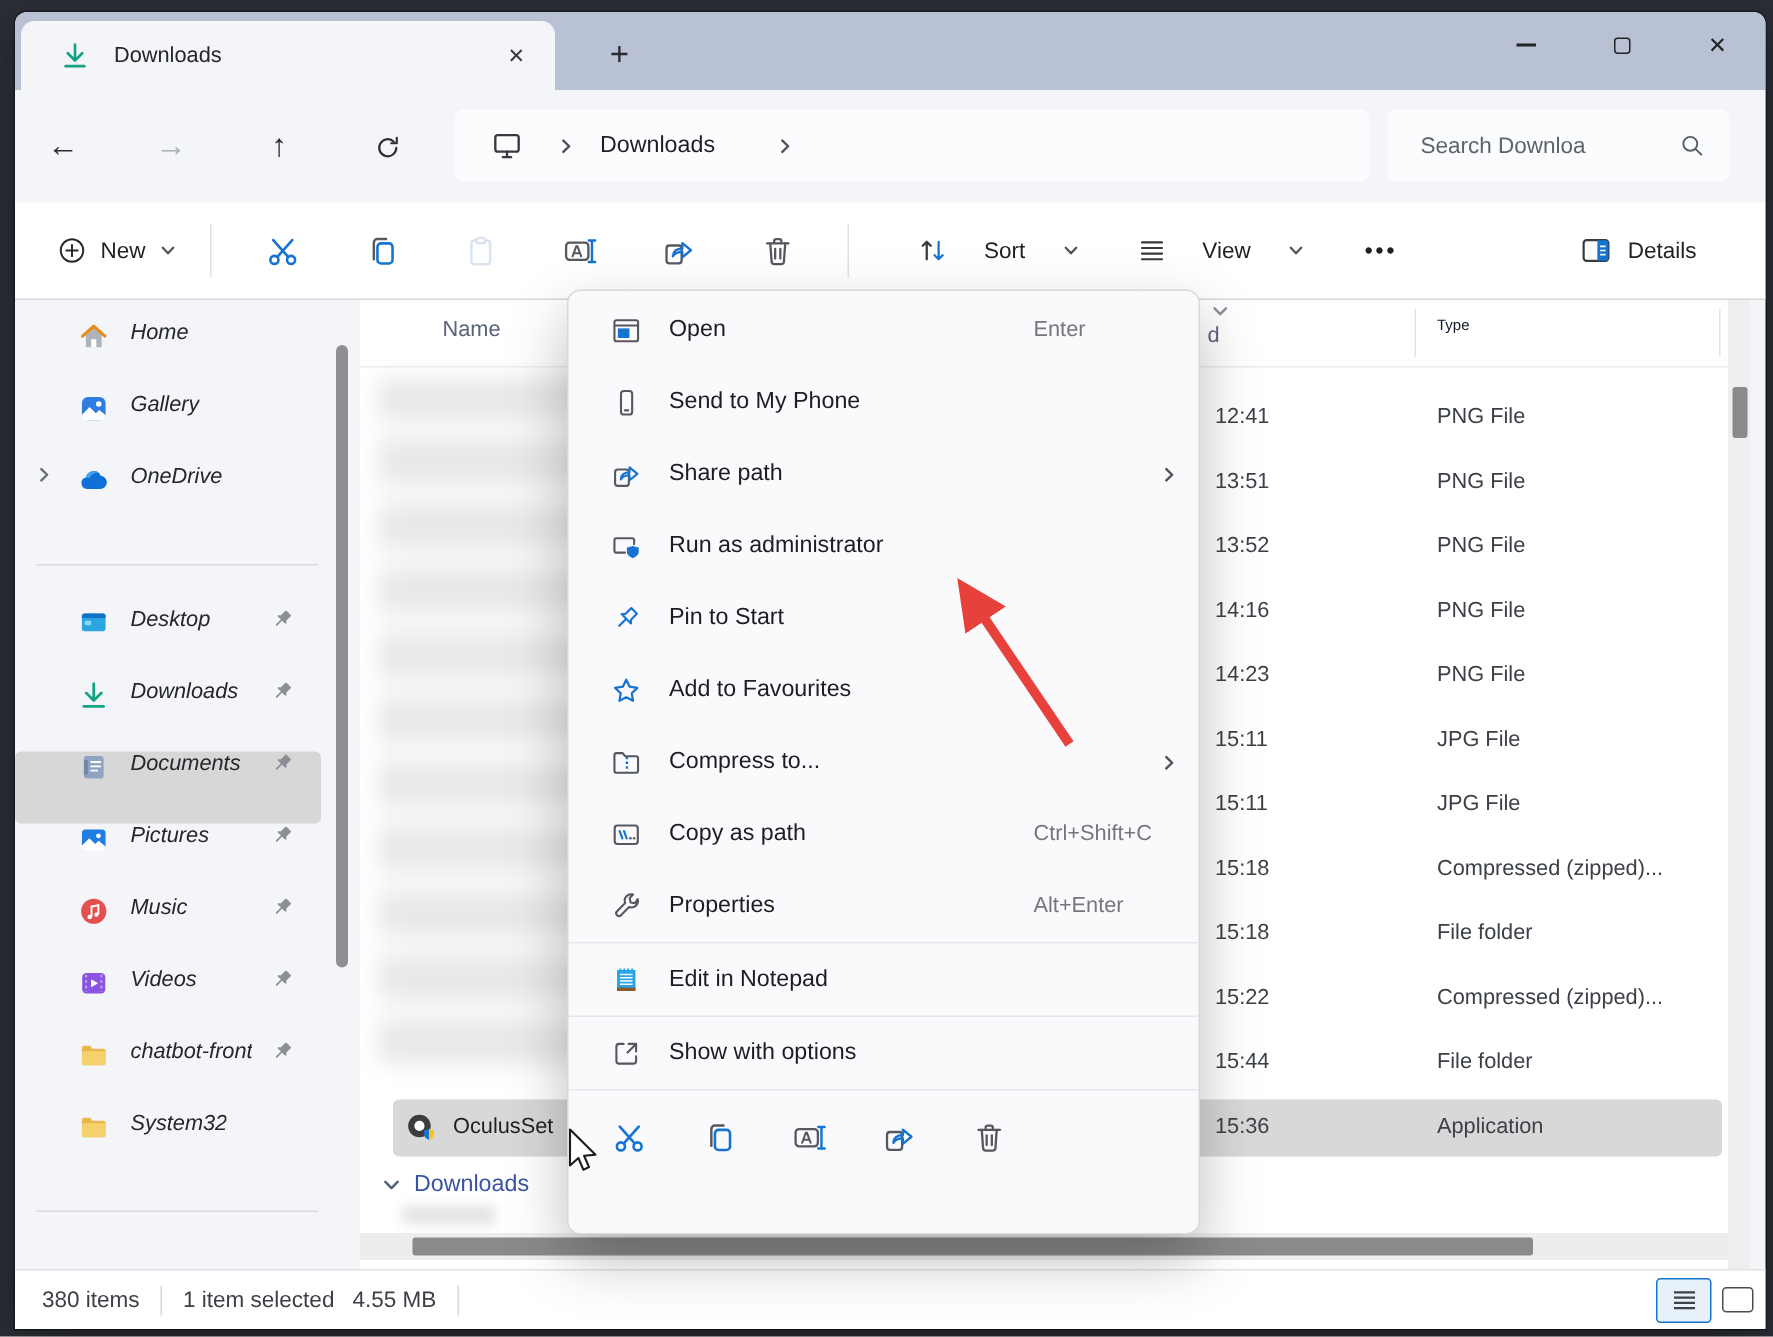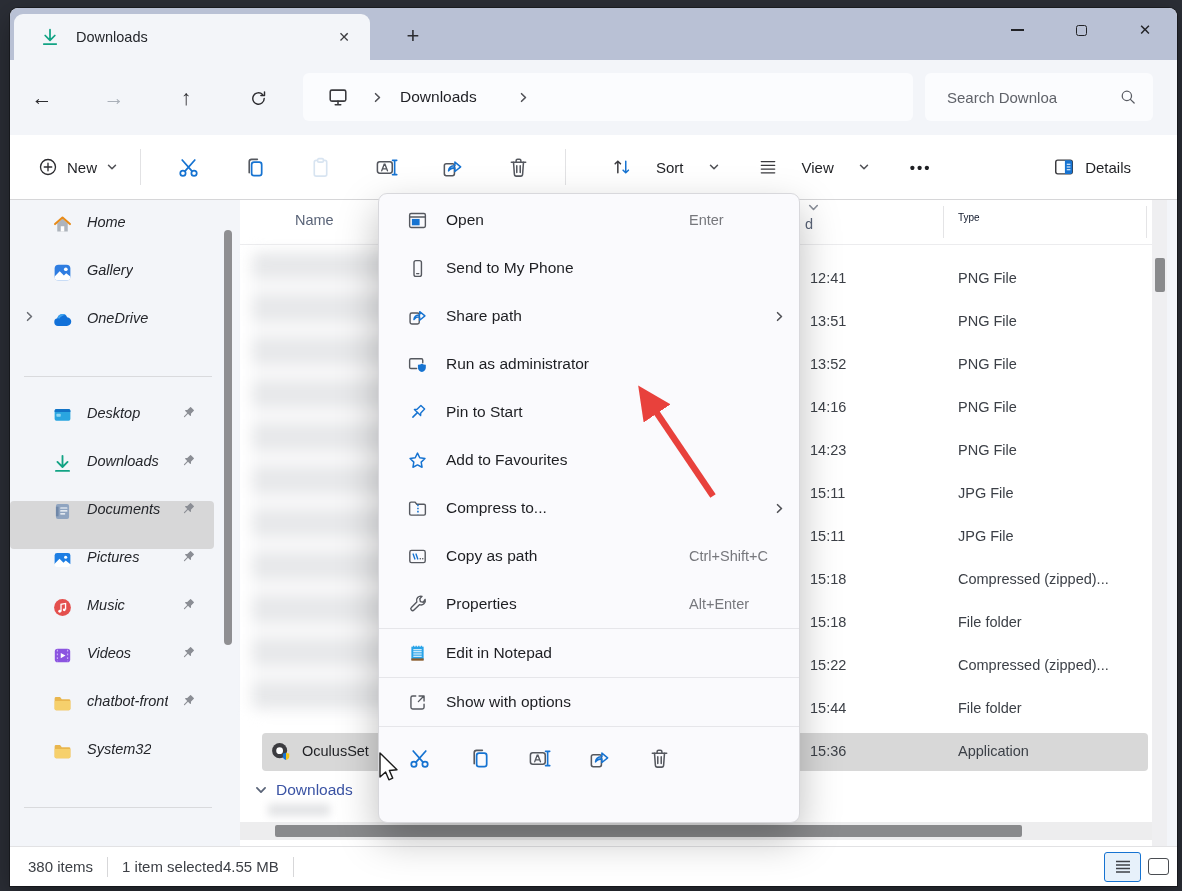--- a/index.html
+++ b/index.html
@@ -99,21 +99,21 @@
   .hscroll-track { position:absolute; left:0; top:622px; width:912px; height:18px; background:#ededee; z-index:3; }
   .hscroll-thumb { position:absolute; left:35px; top:3px; width:747px; height:12px; background:#898a8c; border-radius:2px; }
   .vscroll-track { position:absolute; right:0; top:0; width:15px; height:100%; background:#efeff1; z-index:3; }
   .vscroll-thumb { position:absolute; right:2.5px; top:58px; width:10px; height:34px; background:#898a8c; border-radius:2px; }
 
   
   .statusbar { position:absolute; left:0; bottom:0; width:100%; height:40px; background:#ffffff;
                border-top:1px solid #e2e2e4; display:flex; align-items:center; padding-left:18px; }
   .sb-text { font-size:15px; color:#3d4046; }
   .sb-sep { width:1px; height:20px; background:#d7d7d9; margin:0 14px; }
-  .sb-size { }
+  .sb-size { margin-left:12px; }
   .view-btn1 { position:absolute; right:36px; top:5px; width:37px; height:30px; border:1.6px solid #1673d1;
                background:#e7f1fa; border-radius:3px; display:flex; align-items:center; justify-content:center; }
   .view-btn2 { position:absolute; right:8px; top:11px; width:21px; height:17px; border:1.6px solid #4a4d52; border-radius:3px; }
 
   
   .contextmenu { position:absolute; left:368px; top:185px; width:422px; height:630px; background:#fafafd;
                  border:1px solid #d8d8dc; border-radius:9px; box-shadow:0 16px 40px rgba(0,0,0,.26);
                  z-index:40; padding-top:2px; }
   .menu-item { height:48px; display:flex; align-items:center; padding-left:28px; position:relative; }
   .mi-icon { width:21px; height:21px; flex:0 0 21px; }

